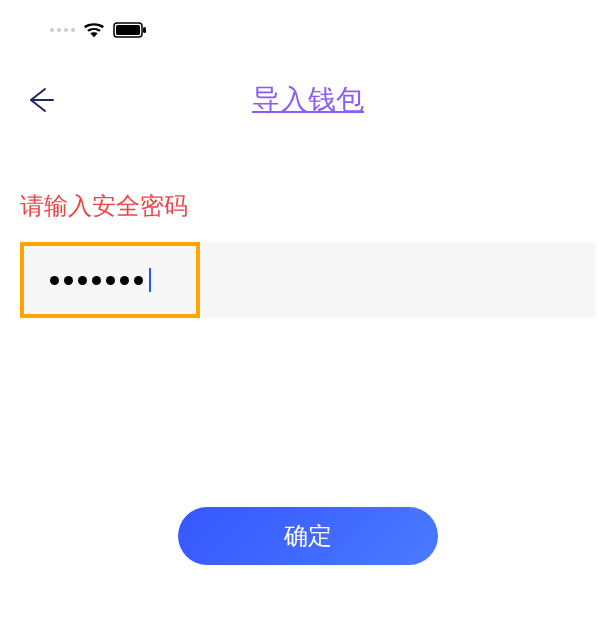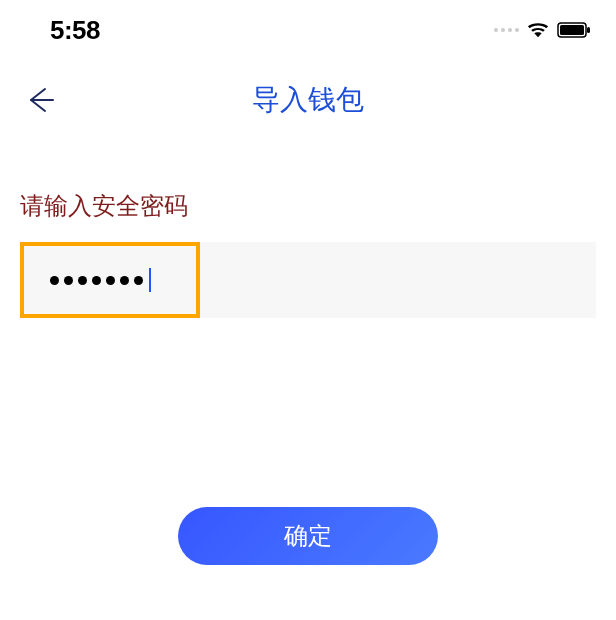--- a/index.html
+++ b/index.html
@@ -60,28 +60,29 @@
       width: 30px;
       height: 30px;
       cursor: pointer;
     }
     .page-title {
       position: absolute;
       left: 50%;
       transform: translateX(-50%);
       font-size: 28px;
       font-weight: 400;
-      color: #1d4ed8;
+      color: #8b5cf6;
+      text-decoration: underline;
     }
     .content {
       padding: 50px 20px 0;
     }
     .field-label {
       font-size: 24px;
-      color: #7f1d1d;
+      color: #ef4444;
       margin-bottom: 20px;
     }
     .input-container {
       position: relative;
     }
     .input-bg {
       position: absolute;
       left: 0;
       right: 0;
       height: 76px;
@@ -136,21 +137,20 @@
       cursor: pointer;
       display: flex;
       align-items: center;
       justify-content: center;
     }
   </style>
 </head>
 <body>
 
 <div class="status-bar">
-  <div class="time">5:58</div>
   <div class="status-icons">
     <div class="dots">
       <div class="dot"></div>
       <div class="dot"></div>
       <div class="dot"></div>
       <div class="dot"></div>
     </div>
     <svg class="wifi-icon" viewBox="0 0 24 18">
       <path d="M12 17 L8 12.5 C10 11 14 11 16 12.5 Z M4.5 9 C8 6 16 6 19.5 9 L17.5 11 C14.5 8.5 9.5 8.5 6.5 11 Z M1 5 C6 0.5 18 0.5 23 5 L21 7 C16.5 3 7.5 3 3 7 Z" fill="#000"></path>
     </svg>

